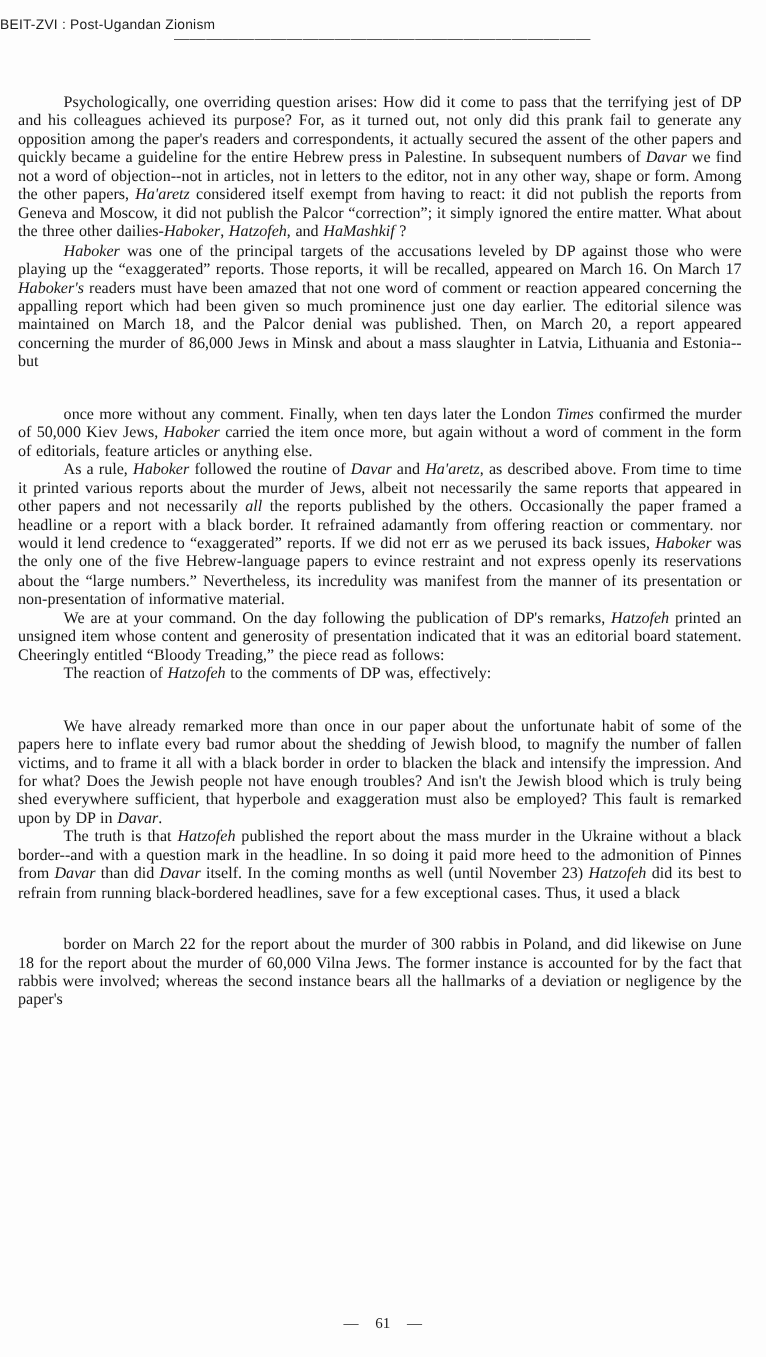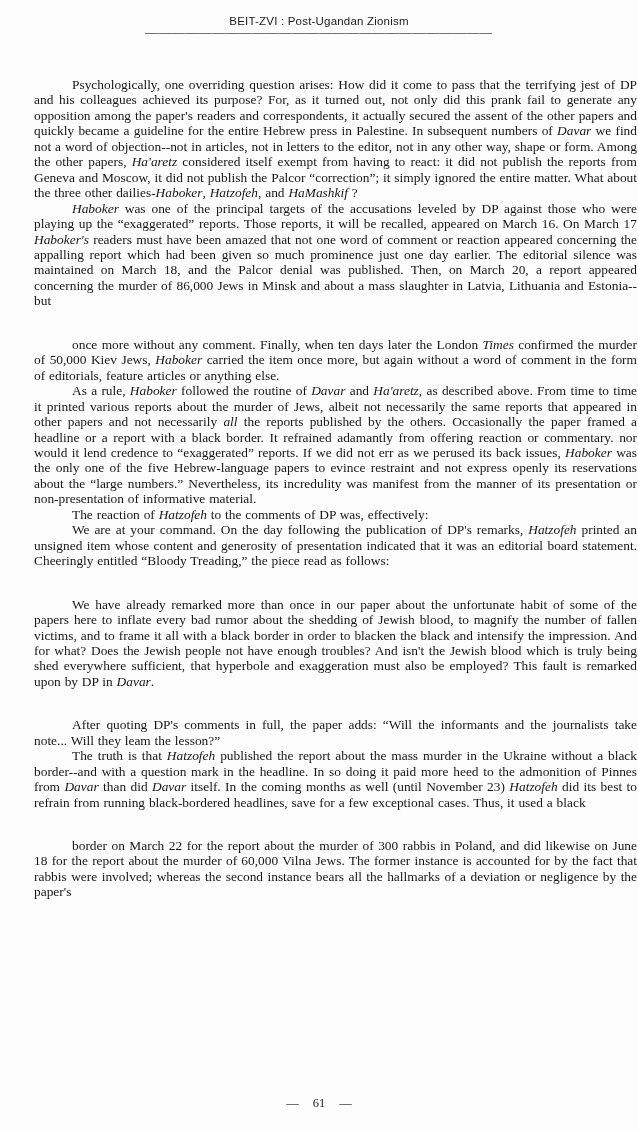--- a/index.html
+++ b/index.html
@@ -8,21 +8,21 @@
     width: 638px;
     height: 1131px;
     background: #fdfdfd;
     color: #161616;
     overflow: hidden;
   }
   .header-title {
     position: absolute;
     top: 15px;
     left: 0; right: 0;
-    text-align: center;
+    text-align: left;
     font-family: "Liberation Sans", sans-serif;
     font-size: 11.5px;
     letter-spacing: 0.2px;
     color: #1b1b1b;
   }
   .header-rule {
     position: absolute;
     top: 26px;
     left: 145px;
     width: 347px;
@@ -31,21 +31,21 @@
     white-space: nowrap;
     font-family: "Liberation Serif", serif;
     font-size: 13px;
     line-height: 12px;
     letter-spacing: 0.4px;
     color: #1b1b1b;
   }
   .page-body {
     position: absolute;
     top: 77px;
-    left: 34px;
+    left: 15px;
     width: 603px;
     font-family: "Liberation Serif", serif;
     font-size: 13.4px;
     line-height: 15.45px;
     text-align: justify;
     word-spacing: 0.5px;
   }
   .para { margin: 0; }
   .para.indent { text-indent: 38px; }
   .para.gap-before { margin-top: 28px; }
@@ -68,24 +68,23 @@
 
 <div class="page">
   <div class="header-title">BEIT-ZVI : Post-Ugandan Zionism</div>
   <div class="header-rule">————————————————————————————————————————</div>
 
   <div class="page-body">
       <p class="para indent"><span>Psychologically, one overriding question arises: How did it come to pass that the terrifying jest of DP and his colleagues achieved its purpose? For, as it turned out, not only did this prank fail to generate any opposition among the paper's readers and correspondents, it actually secured the assent of the other papers and quickly became a guideline for the entire Hebrew press in Palestine. In subsequent numbers of </span><em>Davar</em><span> we find not a word of objection--not in articles, not in letters to the editor, not in any other way, shape or form. Among the other papers, </span><em>Ha'aretz</em><span> considered itself exempt from having to react: it did not publish the reports from Geneva and Moscow, it did not publish the Palcor “correction”; it simply ignored the entire matter. What about the three other dailies-</span><em>Haboker</em><span>, </span><em>Hatzofeh</em><span>, and </span><em>HaMashkif</em><span> ?</span></p>
       <p class="para indent"><em>Haboker</em><span> was one of the principal targets of the accusations leveled by DP against those who were playing up the “exaggerated” reports. Those reports, it will be recalled, appeared on March 16. On March 17 </span><em>Haboker's</em><span> readers must have been amazed that not one word of comment or reaction appeared concerning the appalling report which had been given so much prominence just one day earlier. The editorial silence was maintained on March 18, and the Palcor denial was published. Then, on March 20, a report appeared concerning the murder of 86,000 Jews in Minsk and about a mass slaughter in Latvia, Lithuania and Estonia--but</span></p>
       <p class="para indent gap-before"><span>once more without any comment. Finally, when ten days later the London </span><em>Times</em><span> confirmed the murder of 50,000 Kiev Jews, </span><em>Haboker</em><span> carried the item once more, but again without a word of comment in the form of editorials, feature articles or anything else.</span></p>
       <p class="para indent"><span>As a rule, </span><em>Haboker</em><span> followed the routine of </span><em>Davar</em><span> and </span><em>Ha'aretz,</em><span> as described above. From time to time it printed various reports about the murder of Jews, albeit not necessarily the same reports that appeared in other papers and not necessarily </span><em>all</em><span> the reports published by the others. Occasionally the paper framed a headline or a report with a black border. It refrained adamantly from offering reaction or commentary. nor would it lend credence to “exaggerated” reports. If we did not err as we perused its back issues, </span><em>Haboker</em><span> was the only one of the five Hebrew-language papers to evince restraint and not express openly its reservations about the “large numbers.” Nevertheless, its incredulity was manifest from the manner of its presentation or non-presentation of informative material.</span></p>
+      <p class="para indent"><span>We are at your command. On the day following the publication of DP's remarks, </span><em>Hatzofeh</em><span> printed an unsigned item whose content and generosity of presentation indicated that it was an editorial board statement. Cheeringly entitled “Bloody Treading,” the piece read as follows:</span></p>
       <p class="para indent"><span>The reaction of </span><em>Hatzofeh</em><span> to the comments of DP was, effectively:</span></p>
-      <p class="para indent"><span>We are at your command. On the day following the publication of DP's remarks, </span><em>Hatzofeh</em><span> printed an unsigned item whose content and generosity of presentation indicated that it was an editorial board statement. Cheeringly entitled “Bloody Treading,” the piece read as follows:</span></p>
       <p class="para indent gap-before"><span>We have already remarked more than once in our paper about the unfortunate habit of some of the papers here to inflate every bad rumor about the shedding of Jewish blood, to magnify the number of fallen victims, and to frame it all with a black border in order to blacken the black and intensify the impression. And for what? Does the Jewish people not have enough troubles? And isn't the Jewish blood which is truly being shed everywhere sufficient, that hyperbole and exaggeration must also be employed? This fault is remarked upon by DP in </span><em>Davar</em><span>.</span></p>
-      <p class="para indent gap-before"><span>After quoting DP's comments in full, the paper adds: “Will the informants and the journalists take note... Will they leam the lesson?”</span></p>
       <p class="para indent"><span>The truth is that </span><em>Hatzofeh</em><span> published the report about the mass murder in the Ukraine without a black border--and with a question mark in the headline. In so doing it paid more heed to the admonition of Pinnes from </span><em>Davar</em><span> than did </span><em>Davar</em><span> itself. In the coming months as well (until November 23) </span><em>Hatzofeh</em><span> did its best to refrain from running black-bordered headlines, save for a few exceptional cases. Thus, it used a black</span></p>
       <p class="para indent gap-before"><span>border on March 22 for the report about the murder of 300 rabbis in Poland, and did likewise on June 18 for the report about the murder of 60,000 Vilna Jews. The former instance is accounted for by the fact that rabbis were involved; whereas the second instance bears all the hallmarks of a deviation or negligence by the paper's</span></p>
     </div>
 
   <div class="footer">
     <span>—</span>
     <span>61</span>
     <span>—</span>
   </div>
 </div>

